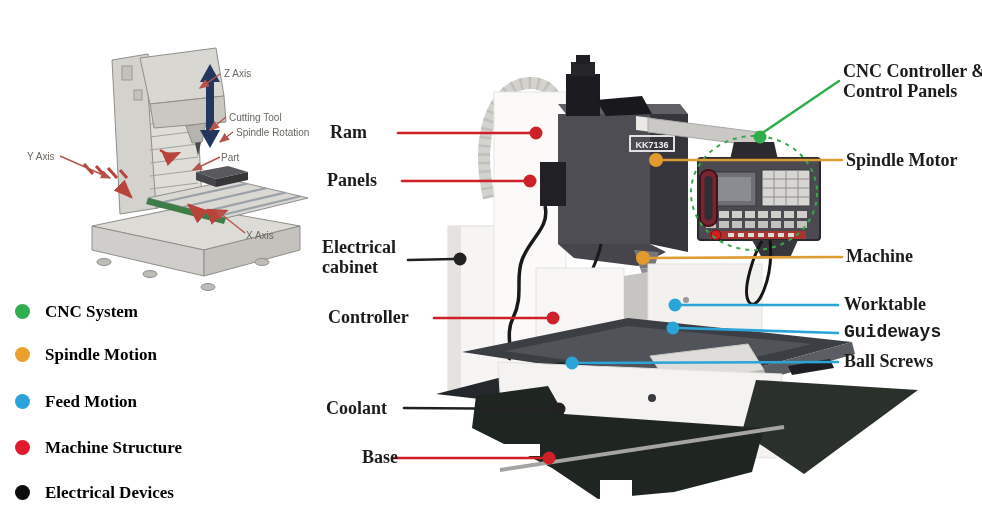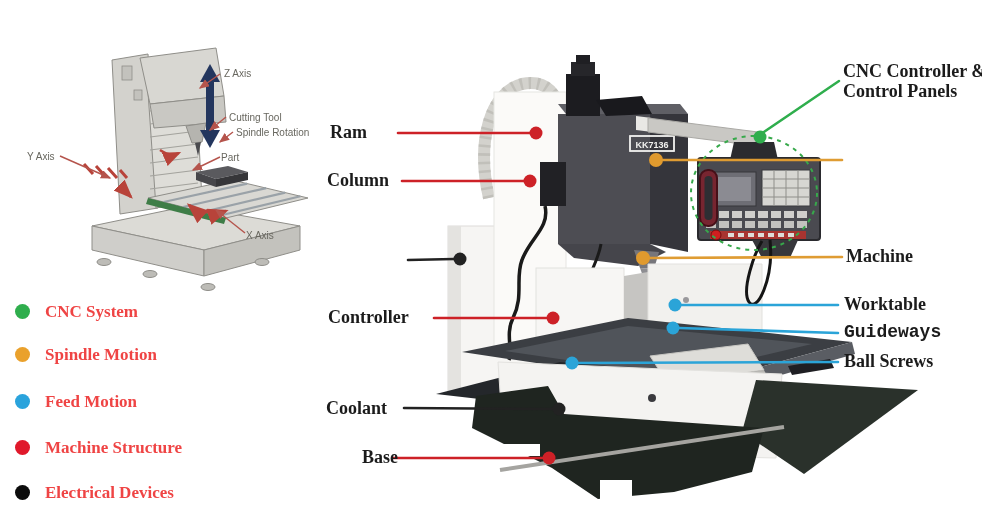--- a/index.html
+++ b/index.html
@@ -18,21 +18,21 @@
   
   .lbl-cnc{left:843px;top:61px;width:150px;}
   .lbl-spmotor{left:846px;top:150px;}
   .lbl-spindle{left:846px;top:246px;}
   .lbl-worktable{left:844px;top:294px;}
   .lbl-guideways{left:844px;top:322px;font-family:Liberation Mono, monospace;}
   .lbl-ballscrews{left:844px;top:351px;}
   
   .legend-row{position:absolute;left:0;height:22px;}
   .legend-dot{position:absolute;left:15px;width:15px;height:15px;border-radius:50%;}
-  .legend-label{position:absolute;left:45px;top:0;font-weight:700;font-size:17px;line-height:22px;color:#ef4444;
+  .legend-label{position:absolute;left:45px;top:0;font-weight:700;font-size:17px;line-height:22px;color:#000000;
                 font-family:"Liberation Serif",serif;white-space:nowrap;}
   .lr0{top:301px;} .lr1{top:344px;} .lr2{top:391px;} .lr3{top:437px;} .lr4{top:482px;}
   .legend-row .legend-dot{top:3px;}
 </style>
 </head>
 <body>
 
 <div class="canvas">
 
   <svg class="layer" width="982" height="527" viewBox="0 0 982 527">
@@ -281,26 +281,28 @@
         <g fill="#2ba4d8">
           <circle cx="675" cy="305" r="6.5"></circle>
           <circle cx="673" cy="328" r="6.5"></circle>
           <circle cx="572" cy="363" r="6.5"></circle>
         </g>
       </g>
     </g>
   </svg>
 
   <div class="lbl lbl-ram">Ram</div>
-  <div class="lbl lbl-column">Column</div>
+  <div class="lbl lbl-column">Panels</div>
+  <div class="lbl lbl-elec wrap">Electrical cabinet</div>
   <div class="lbl lbl-encl">Controller</div>
   <div class="lbl lbl-coolant">Coolant</div>
   <div class="lbl lbl-base">Base</div>
 
   <div class="lbl lbl-cnc wrap">CNC Controller &amp; Control Panels</div>
+  <div class="lbl lbl-spmotor">Spindle Motor</div>
   <div class="lbl lbl-spindle">Machine</div>
   <div class="lbl lbl-worktable">Worktable</div>
   <div class="lbl lbl-guideways">Guideways</div>
   <div class="lbl lbl-ballscrews">Ball Screws</div>
 
   <div class="legend-row lr0">
     <span class="legend-dot" style="background-color: rgb(47, 174, 77);"></span>
     <span class="legend-label">CNC System</span>
   </div>
   <div class="legend-row lr1">

